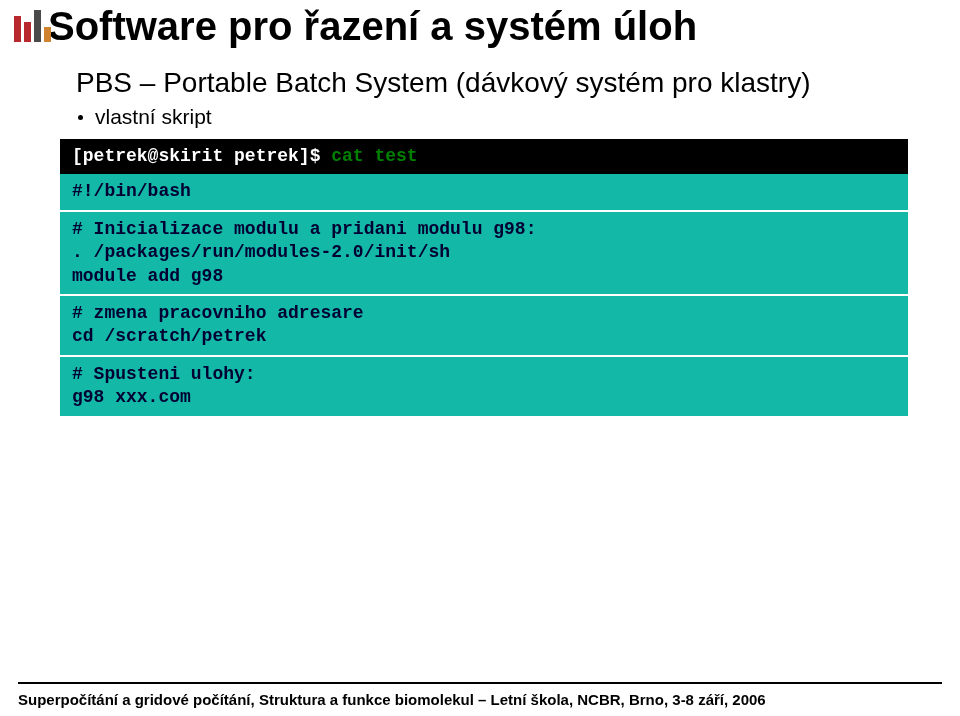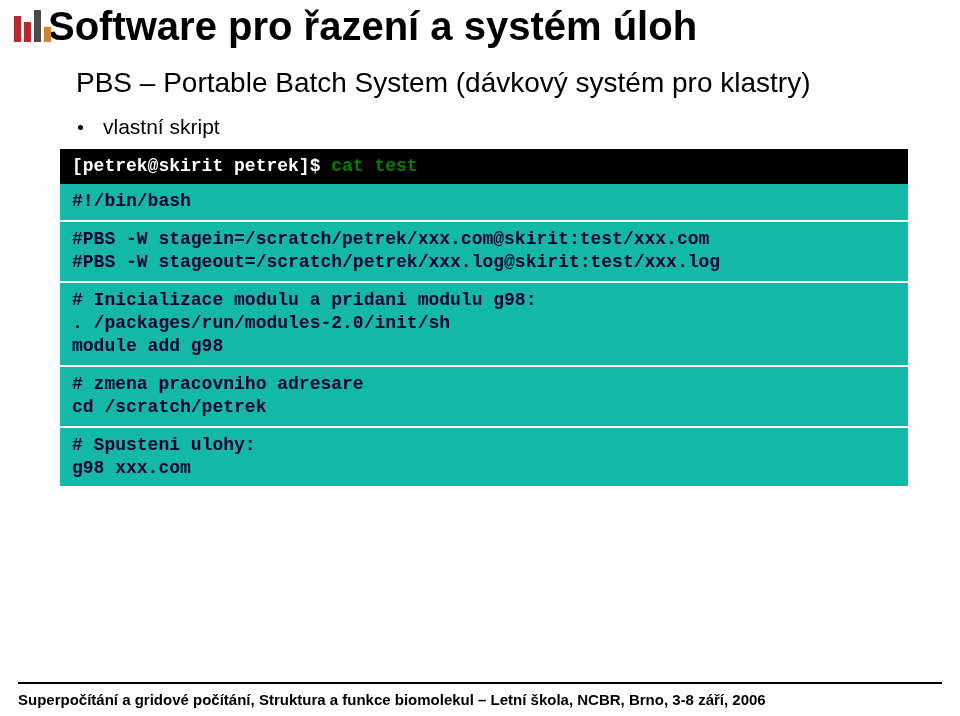--- a/index.html
+++ b/index.html
@@ -42,23 +42,22 @@
     .subtitle {
       font-size: 28px;
       color: #000000;
       margin-top: 18px;
       margin-left: 28px;
     }
 
     .bullet-row {
       display: flex;
       align-items: center;
-      margin-top: 16px;
+      margin-top: 6px;
       margin-left: 30px;
-      gap: 8px;
     }
     .bullet-dot {
       width: 5px;
       height: 5px;
       background: #000;
       border-radius: 50%;
       margin-right: 12px;
       flex-shrink: 0;
     }
     .bullet-text {
@@ -135,24 +134,20 @@
   <div class="code-group">
 
     <div class="code-block dark">
       <span class="white">[petrek@skirit petrek]$ </span><span class="green">cat test</span>
     </div>
 
     <div class="code-block light">
       <span class="navy">#!/bin/bash</span>
     </div>
 
-    <div class="code-block light">
-      <div class="navy">#PBS -W stagein=/scratch/petrek/xxx.com@skirit:test/xxx.com</div>
-      <div class="navy">#PBS -W stageout=/scratch/petrek/xxx.log@skirit:test/xxx.log</div>
-    </div>
 
     <div class="code-block light">
       <div class="navy"># Inicializace modulu a pridani modulu g98:</div>
       <div class="navy">. /packages/run/modules-2.0/init/sh</div>
       <div class="navy">module add g98</div>
     </div>
 
     <div class="code-block light">
       <div class="navy"># zmena pracovniho adresare</div>
       <div class="navy">cd /scratch/petrek</div>

